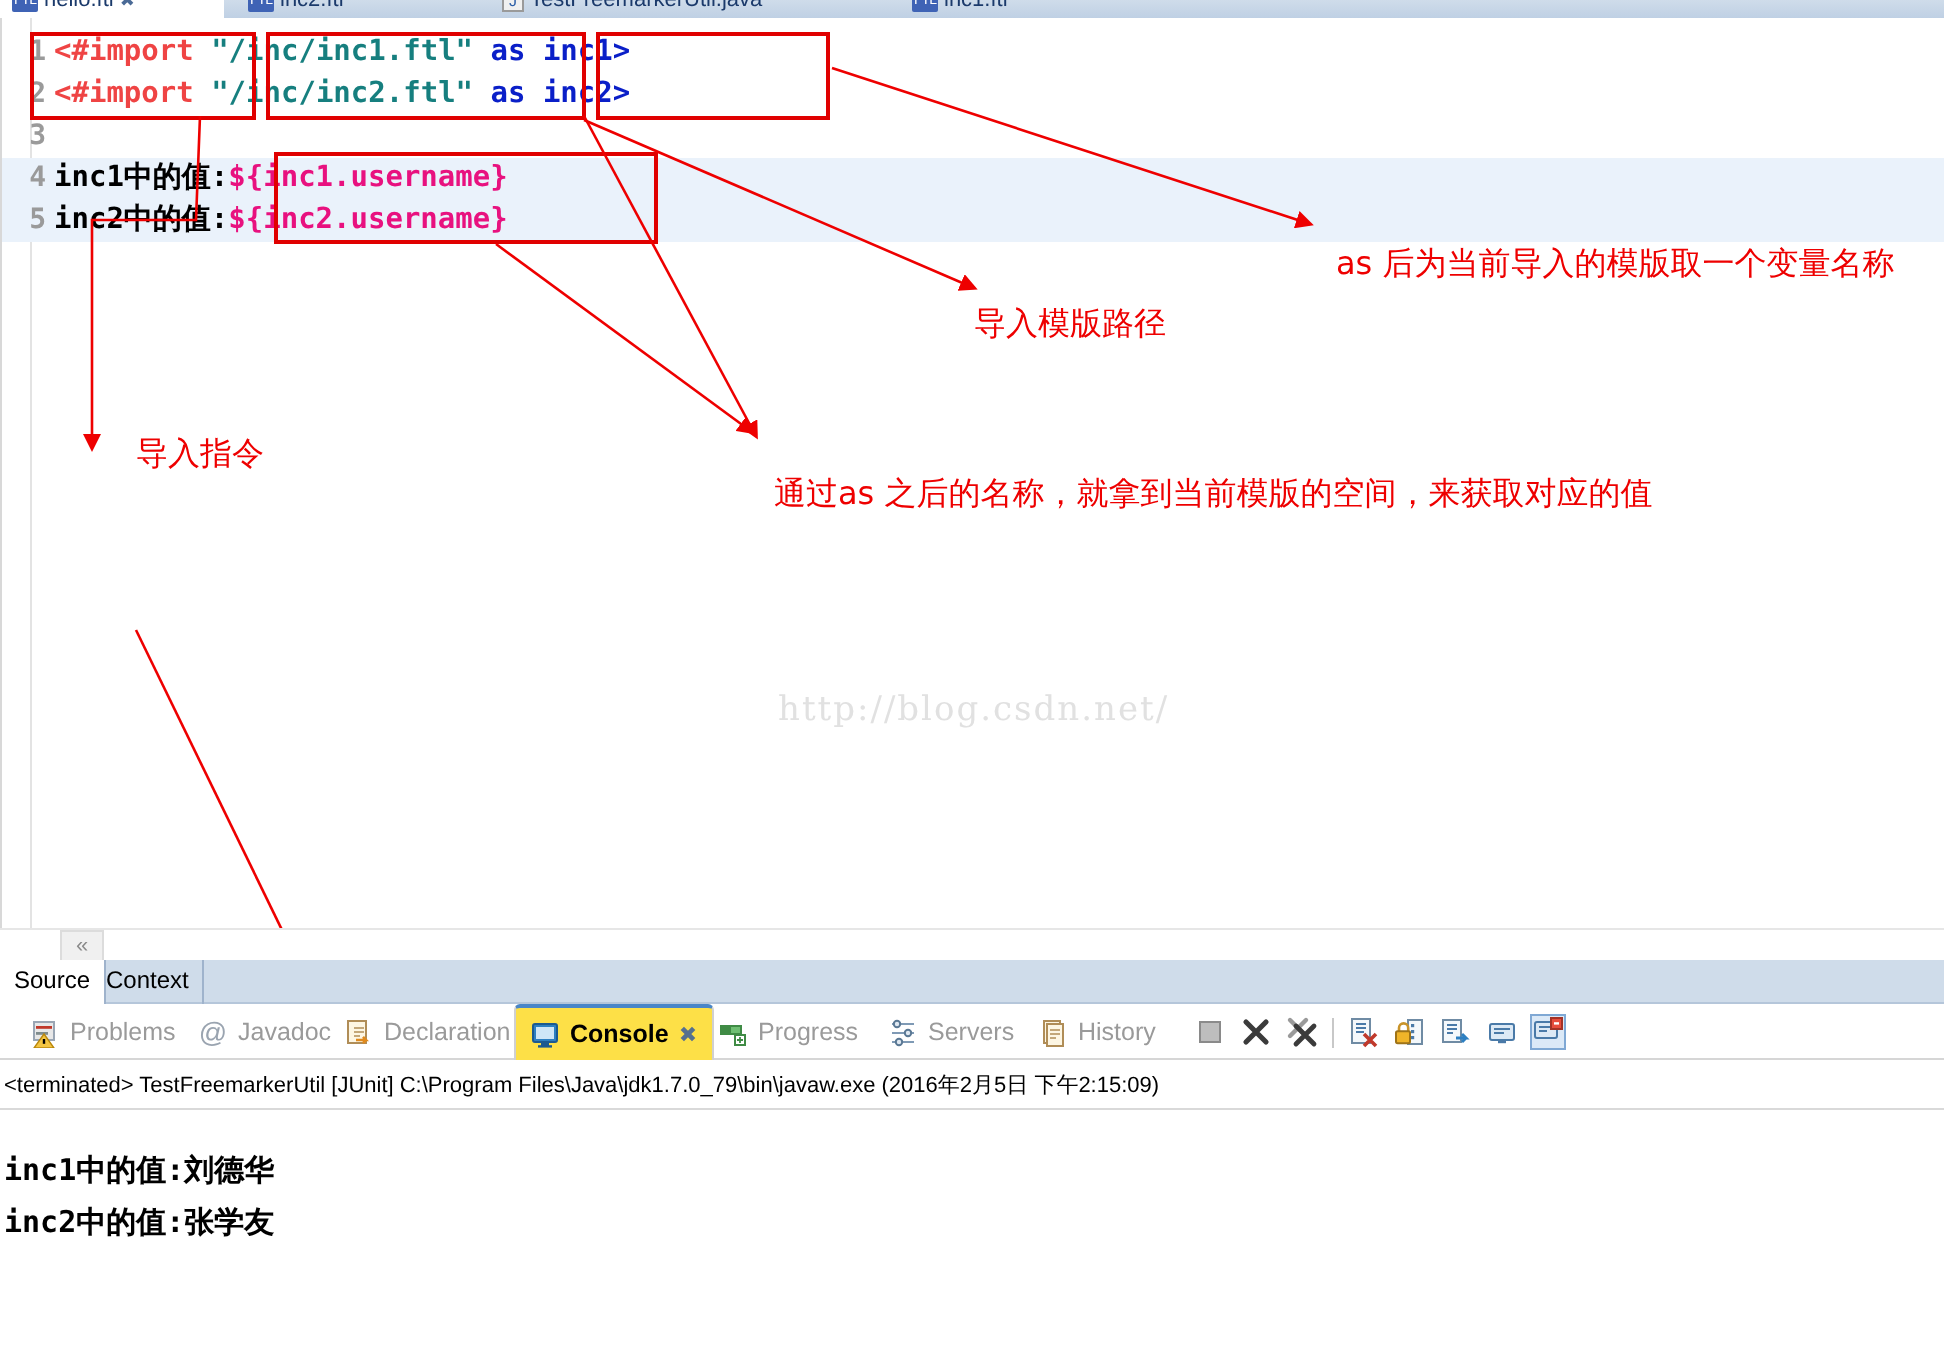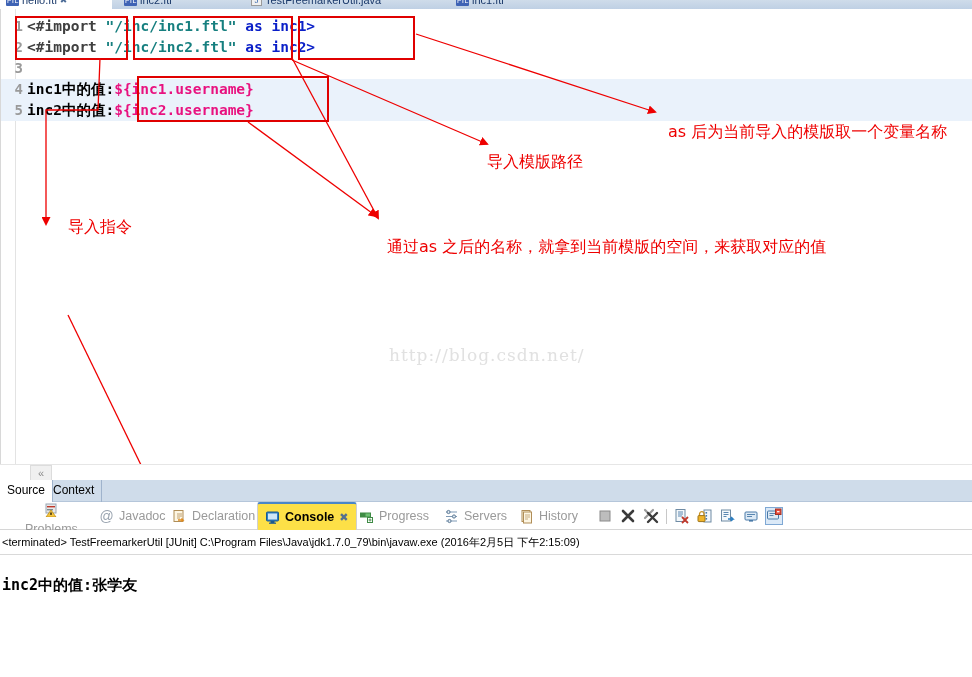--- a/index.html
+++ b/index.html
@@ -60,21 +60,21 @@
     position: relative; height: 21px; white-space: pre; display: flex;
     align-items: center;
   }
   .cline.hl { background: #eaf2fb; }
   .lnum {
     display: inline-block; width: 26px; text-align: right;
     color: #9a9a9a; font-size: 14px; font-weight: bold;
     padding-right: 4px; flex: none;
   }
   .ctext { display: inline-block; }
-  .kw  { color: #404040; font-weight: bold; }
+  .kw  { color: #ef4444; font-weight: bold; }
   .str { color: #167f7f; font-weight: bold; }
   .asv { color: #0a1fc8; font-weight: bold; }
   .plain { color: #000000; font-weight: bold; }
   .expr { color: #e8117f; font-weight: bold; }
 
   
   .rbox {
     position: absolute; border: 2px solid #e00000;
     pointer-events: none;
   }
@@ -242,21 +242,21 @@
     <div class="chev">«</div>
   </div>
 
   <div class="srcbar">
     <div class="srctab active" style="left:0px;">Source</div>
     <div class="srctab" style="left:46px;">Context</div>
   </div>
 
   <div class="viewbar">
 
-    <div class="vtab" style="left:18px;flex-direction:column;">
+    <div class="vtab" style="left:8px;">
       <span class="vicon">
         <svg width="15" height="15" viewBox="0 0 15 15">
           <rect x="2" y="2" width="10" height="9" fill="#e8e8e8" stroke="#9aa6b4"></rect>
           <rect x="3" y="4" width="8" height="1.4" fill="#c0392b"></rect>
           <rect x="3" y="7" width="6" height="1.4" fill="#7f8c8d"></rect>
           <path d="M7 8 L12 15 L2 15 z" fill="#f4c542" stroke="#b8860b" stroke-width="0.7"></path>
           <rect x="6.4" y="10.5" width="1.2" height="2.4" fill="#000"></rect>
         </svg>
       </span>
       <span>Problems</span>
@@ -382,16 +382,16 @@
         <path d="M3.5 5.5 h7 M3.5 7.5 h4" stroke="#4a7aa8" stroke-width="0.9"></path>
         <rect x="9.5" y="1" width="5.5" height="5.5" fill="#e74c3c" stroke="#a33226"></rect>
         <path d="M11 3.7 h2.5" stroke="#fff" stroke-width="1.2"></path>
       </svg>
     </span>
   </div>
 
   <div class="console">
     <div class="termline">&lt;terminated&gt; TestFreemarkerUtil [JUnit] C:\Program Files\Java\jdk1.7.0_79\bin\javaw.exe (2016年2月5日 下午2:15:09)</div>
     <div class="consep"></div>
-    <div class="cout" id="console-out"><div>inc2中的值:张学友</div></div>
+    <div class="cout" id="console-out"><div>inc1中的值:刘德华</div><div>inc2中的值:张学友</div></div>
   </div>
 
 </div>
 
 </body></html>

